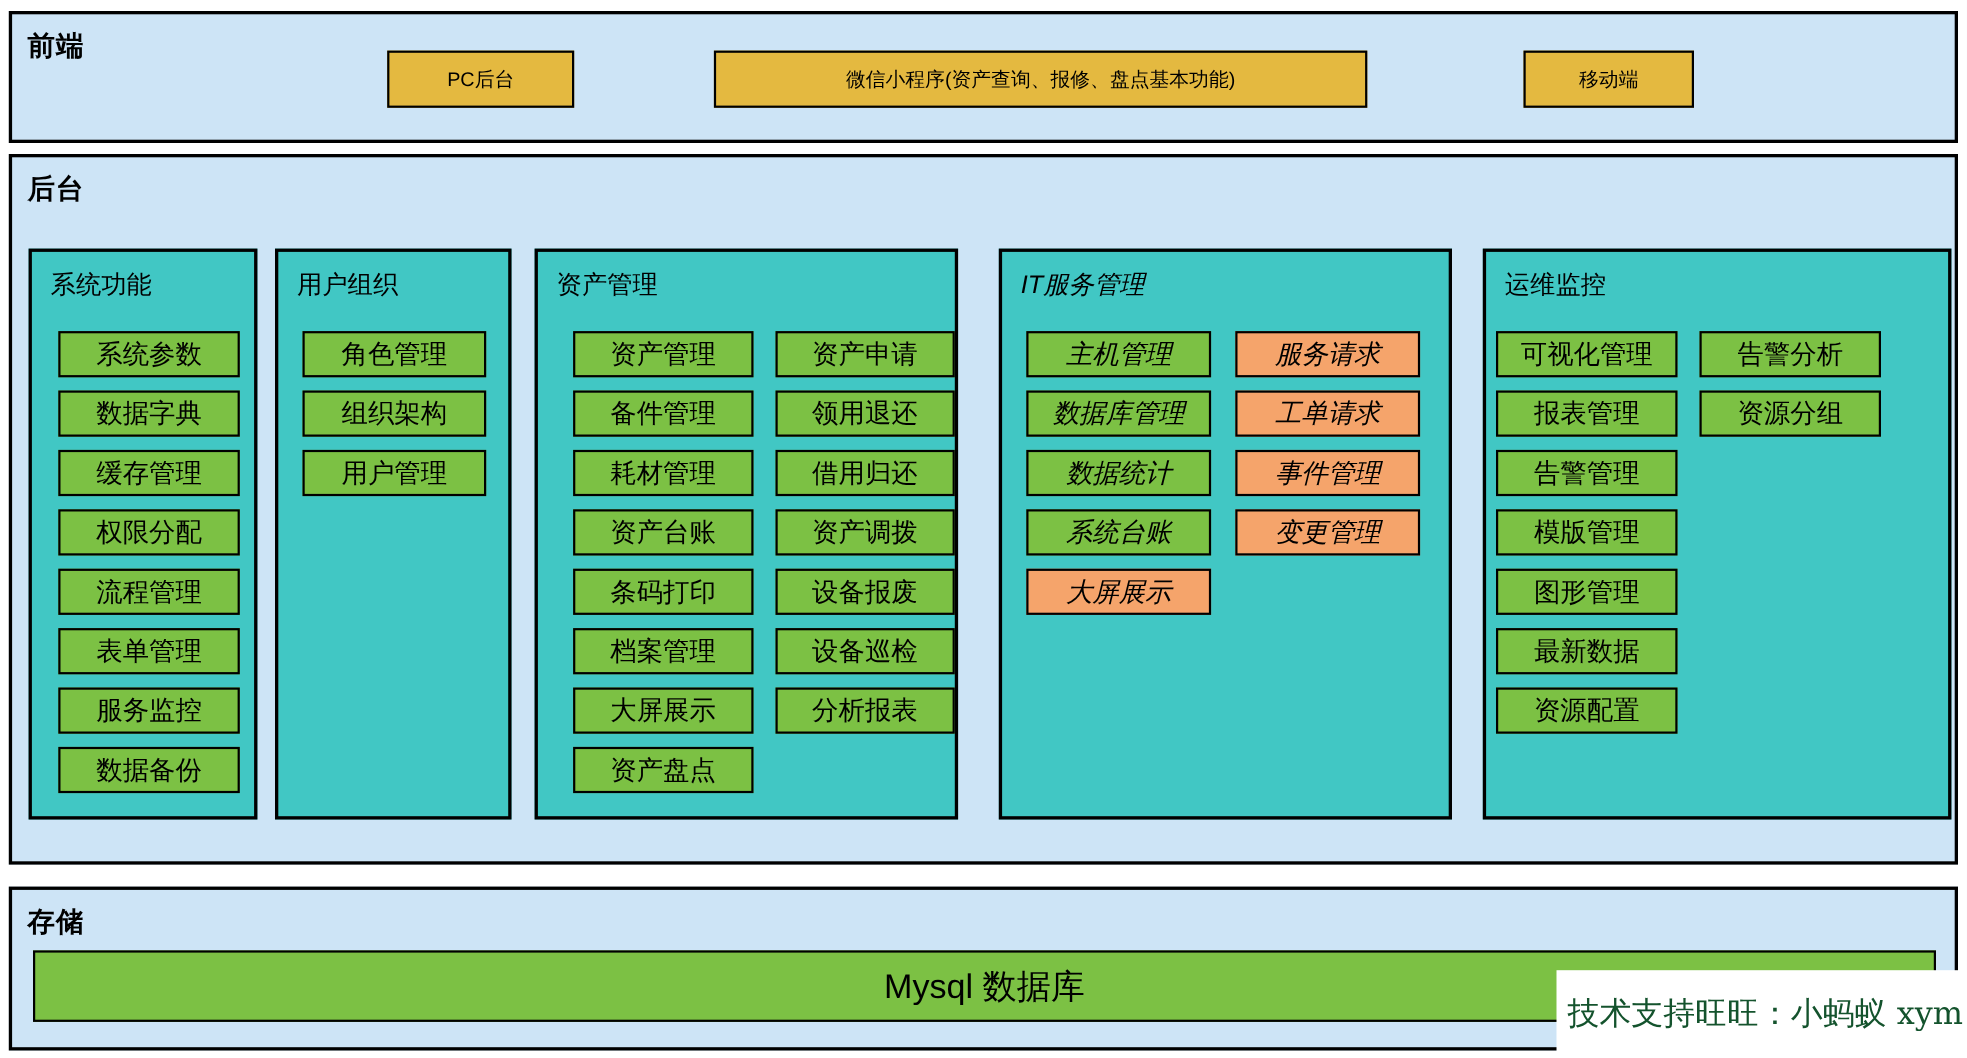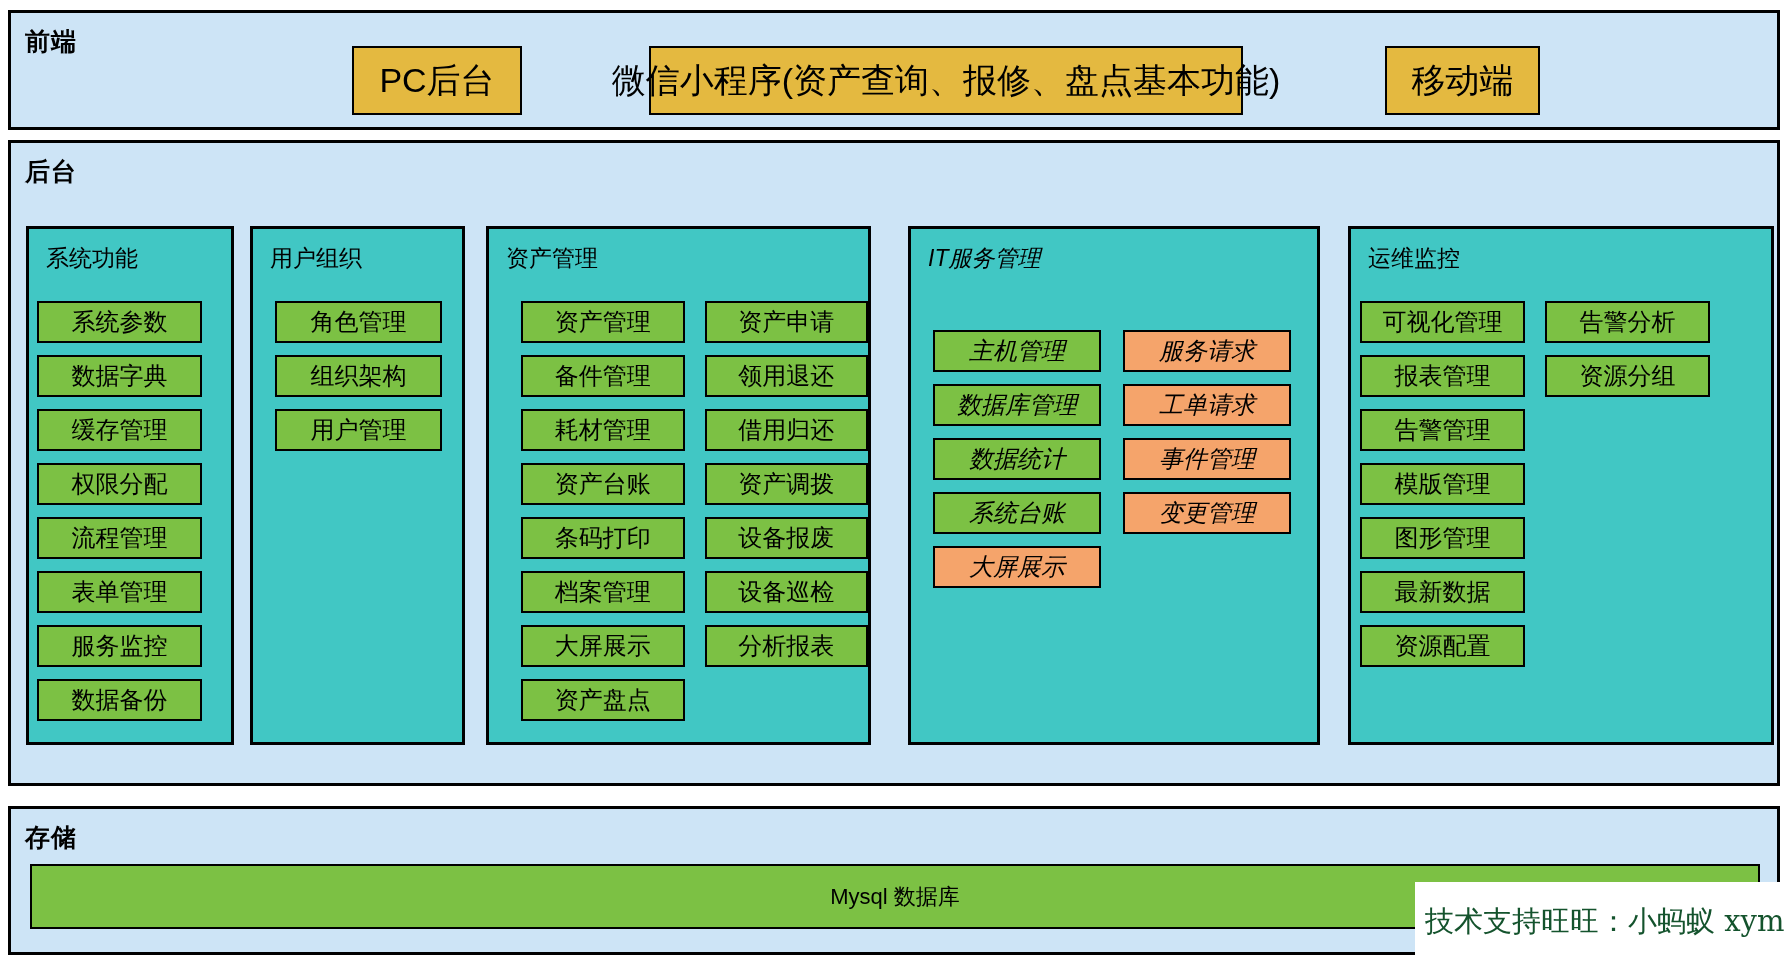--- a/index.html
+++ b/index.html
@@ -4,52 +4,52 @@
 <style>
   * { margin:0; padding:0; box-sizing:border-box; }
   html,body { width:1788px; height:962px; background:#fff; font-family:"Liberation Sans", sans-serif; color:#000; }
   body { position:relative; overflow:hidden; }
 
   .section { position:absolute; left:8px; width:1772px; background:var(--secbg); border:3px solid #000; }
   .sec-title { position:absolute; top:12px; left:14px; font-size:25px; font-weight:bold; letter-spacing:1px; }
 
   
   #frontend { top:10px; height:120px; }
-  .ybox { position:absolute; top:33px; height:69px; background:var(--yellow); border:2px solid #000;
-          display:flex; align-items:center; justify-content:center; font-size:34px; white-space:nowrap; }
+  .ybox { position:absolute; top:33px; height:52px; background:var(--yellow); border:2px solid #000;
+          display:flex; align-items:center; justify-content:center; font-size:18px; white-space:nowrap; }
   .fb0 { left:341px; width:170px; }
   .fb1 { left:638px; width:594px; }
   .fb2 { left:1374px; width:155px; }
 
   
   #backend { top:140px; height:646px; }
   .panel { position:absolute; top:83px; height:519px; background:var(--teal); border:3px solid #000; padding-top:14px; }
   .p1 { left:15px;   width:208px; }
   .p2 { left:239px;  width:215px; }
   .p3 { left:475px;  width:385px; }
   .p4 { left:897px;  width:412px;font-style:italic; }
   .p5 { left:1337px; width:426px; }
   .panel-title { margin-left:17px; font-size:23px; height:30px; line-height:30px; white-space:nowrap; }
   .cols { display:flex; margin-top:28px; }
-  .p1 .cols { padding-left:8px; }
+  .p1 .cols { padding-left:24px; }
   .p2 .cols { padding-left:22px; }
   .p3 .cols { padding-left:32px; gap:20px; }
   .p4 .cols { padding-left:22px; gap:22px; }
   .p5 .cols { padding-left:9px;  gap:20px; }
   .p1 .col { width:165px; } .p2 .col { width:167px; }
-  .p3 .col { width:165px; } .p4 .col { width:168px;margin-top:29px; } .p5 .col { width:165px; }
+  .p3 .col { width:165px; } .p4 .col { width:168px; } .p5 .col { width:165px; }
   .btn { height:42px; margin-bottom:12px; border:2px solid #000; display:flex; align-items:center; justify-content:center;
          font-size:24px; white-space:nowrap; }
   .btn.green  { background:var(--green); }
   .btn.orange { background:var(--orange); }
 
   
   #storage { top:806px; height:149px; }
   .dbbar { position:absolute; left:19px; top:55px; width:1730px; height:65px; background:var(--green);
-           border:2px solid #000; display:flex; align-items:center; justify-content:center; font-size:22px; }
+           border:2px solid #000; display:flex; align-items:center; justify-content:center; font-size:31px; }
 
   
   #watermark { position:absolute; left:1415px; top:882px; width:373px; height:80px; background:#fff;
                display:flex; align-items:center; padding-left:10px; z-index:10;
                font-family:"DejaVu Serif", serif; font-size:29px; white-space:nowrap; }
 </style>
 </head>
 <body>
 
 <div class="section" id="frontend">

